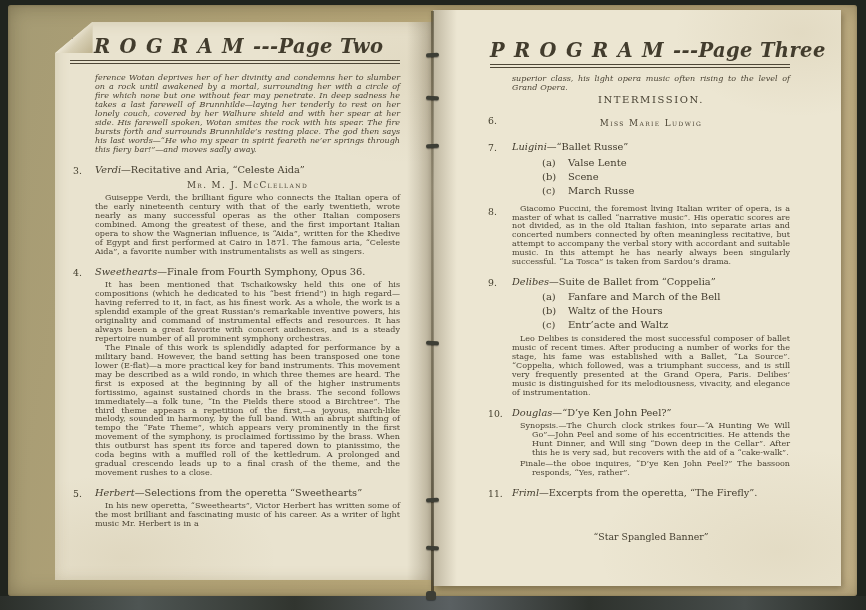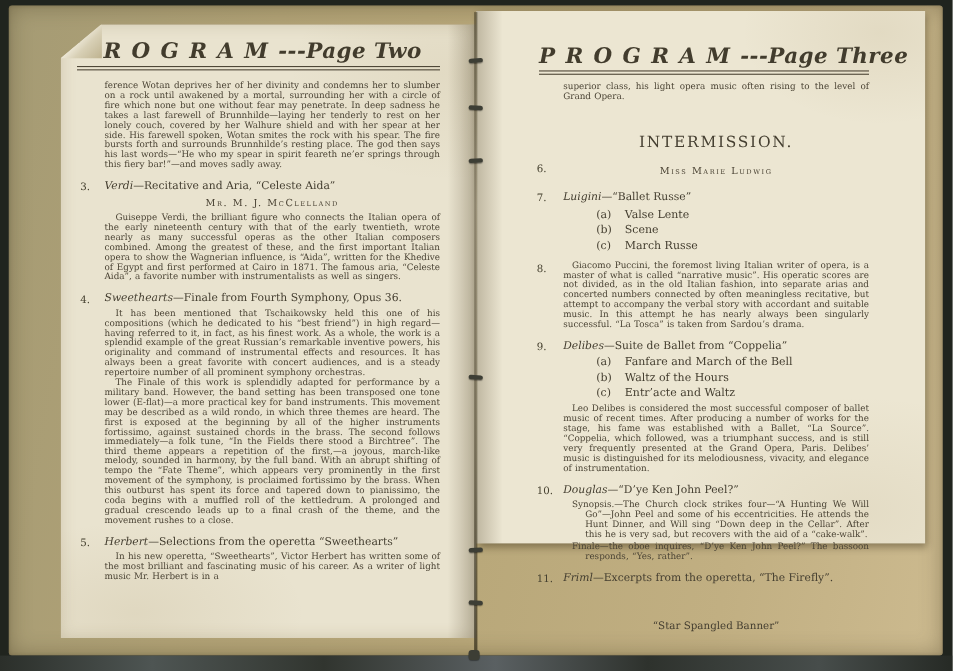--- a/index.html
+++ b/index.html
@@ -23,21 +23,21 @@
   }
   .page.left{
     left:55px;top:22px;width:378px;height:558px;
     background:
       radial-gradient(220px 120px at 18% 96%, rgba(140,115,60,.10), rgba(140,115,60,0) 70%),
       radial-gradient(200px 140px at 92% 8%, rgba(140,115,60,.08), rgba(140,115,60,0) 70%),
       #e9e3cf;
     clip-path:polygon(37px 0, 100% 0, 100% 100%, 0 100%, 0 31px);
   }
   .page.right{
-    left:433px;top:10px;width:408px;height:484px;
+    left:433px;top:10px;width:408px;height:576px;
     background:
       radial-gradient(260px 150px at 85% 94%, rgba(140,115,60,.09), rgba(140,115,60,0) 70%),
       radial-gradient(180px 120px at 90% 4%, rgba(140,115,60,.10), rgba(140,115,60,0) 70%),
       #ece6d2;
   }
   .page.left::after{
     content:"";position:absolute;top:0;right:0;width:26px;height:100%;
     background:linear-gradient(270deg,rgba(85,72,45,.33),rgba(85,72,45,0));
   }
   .page.right::before{
@@ -73,37 +73,37 @@
   }
   .lc .page-title{margin-left:-25px;}
   .rc .page-title{margin-left:-22px;margin-bottom:7px;}
   .tprog{letter-spacing:.48em;}
   .tsuf{letter-spacing:.02em;}
 
   .para{font-size:8px;line-height:1.12;text-align:justify;margin:0;word-spacing:.4px;}
   .indent{text-indent:10px;}
   .hang1{text-indent:8px;}
   .hang2{padding-left:20px;text-indent:-12px;margin-top:2px;}
-  .cont{margin-bottom:0;}
+  .cont{margin-bottom:0;font-style:italic;}
 
   .item{display:flex;margin-top:9px;}
   .lc .item{margin-left:-22px;}
   .rc .item{margin-left:-24px;}
   .num{flex:0 0 22px;font-size:9.3px;padding-top:1px;color:#45402f;}
   .rc .num{flex:0 0 24px;}
   .item-body{flex:1;min-width:0;}
   .heading{font-size:9.8px;color:#433d2f;margin-bottom:3px;line-height:1.25;}
   .composer{font-style:italic;}
   .performer{
     text-align:center;font-variant:small-caps;letter-spacing:1.4px;
     font-size:8.8px;margin:4px 0 4px;color:#4a4334;
   }
   .sub{padding-left:30px;font-size:10px;margin-top:3px;color:#433d2f;}
   .sub .letter{display:inline-block;width:26px;}
-  .intermission{text-align:center;font-size:14px;letter-spacing:1.6px;margin:29px 0 1px;color:#443e30;}
+  .intermission{text-align:center;font-size:10px;letter-spacing:1.6px;margin:1px 0 1px;color:#443e30;}
   .footer-line{text-align:center;font-size:9.4px;margin-top:29px;color:#443e30;}
 </style>
 </head>
 <body>
 
 <div class="photo">
   <div class="mat"></div>
   <div class="table-edge"></div>
 
   <div class="page left">

